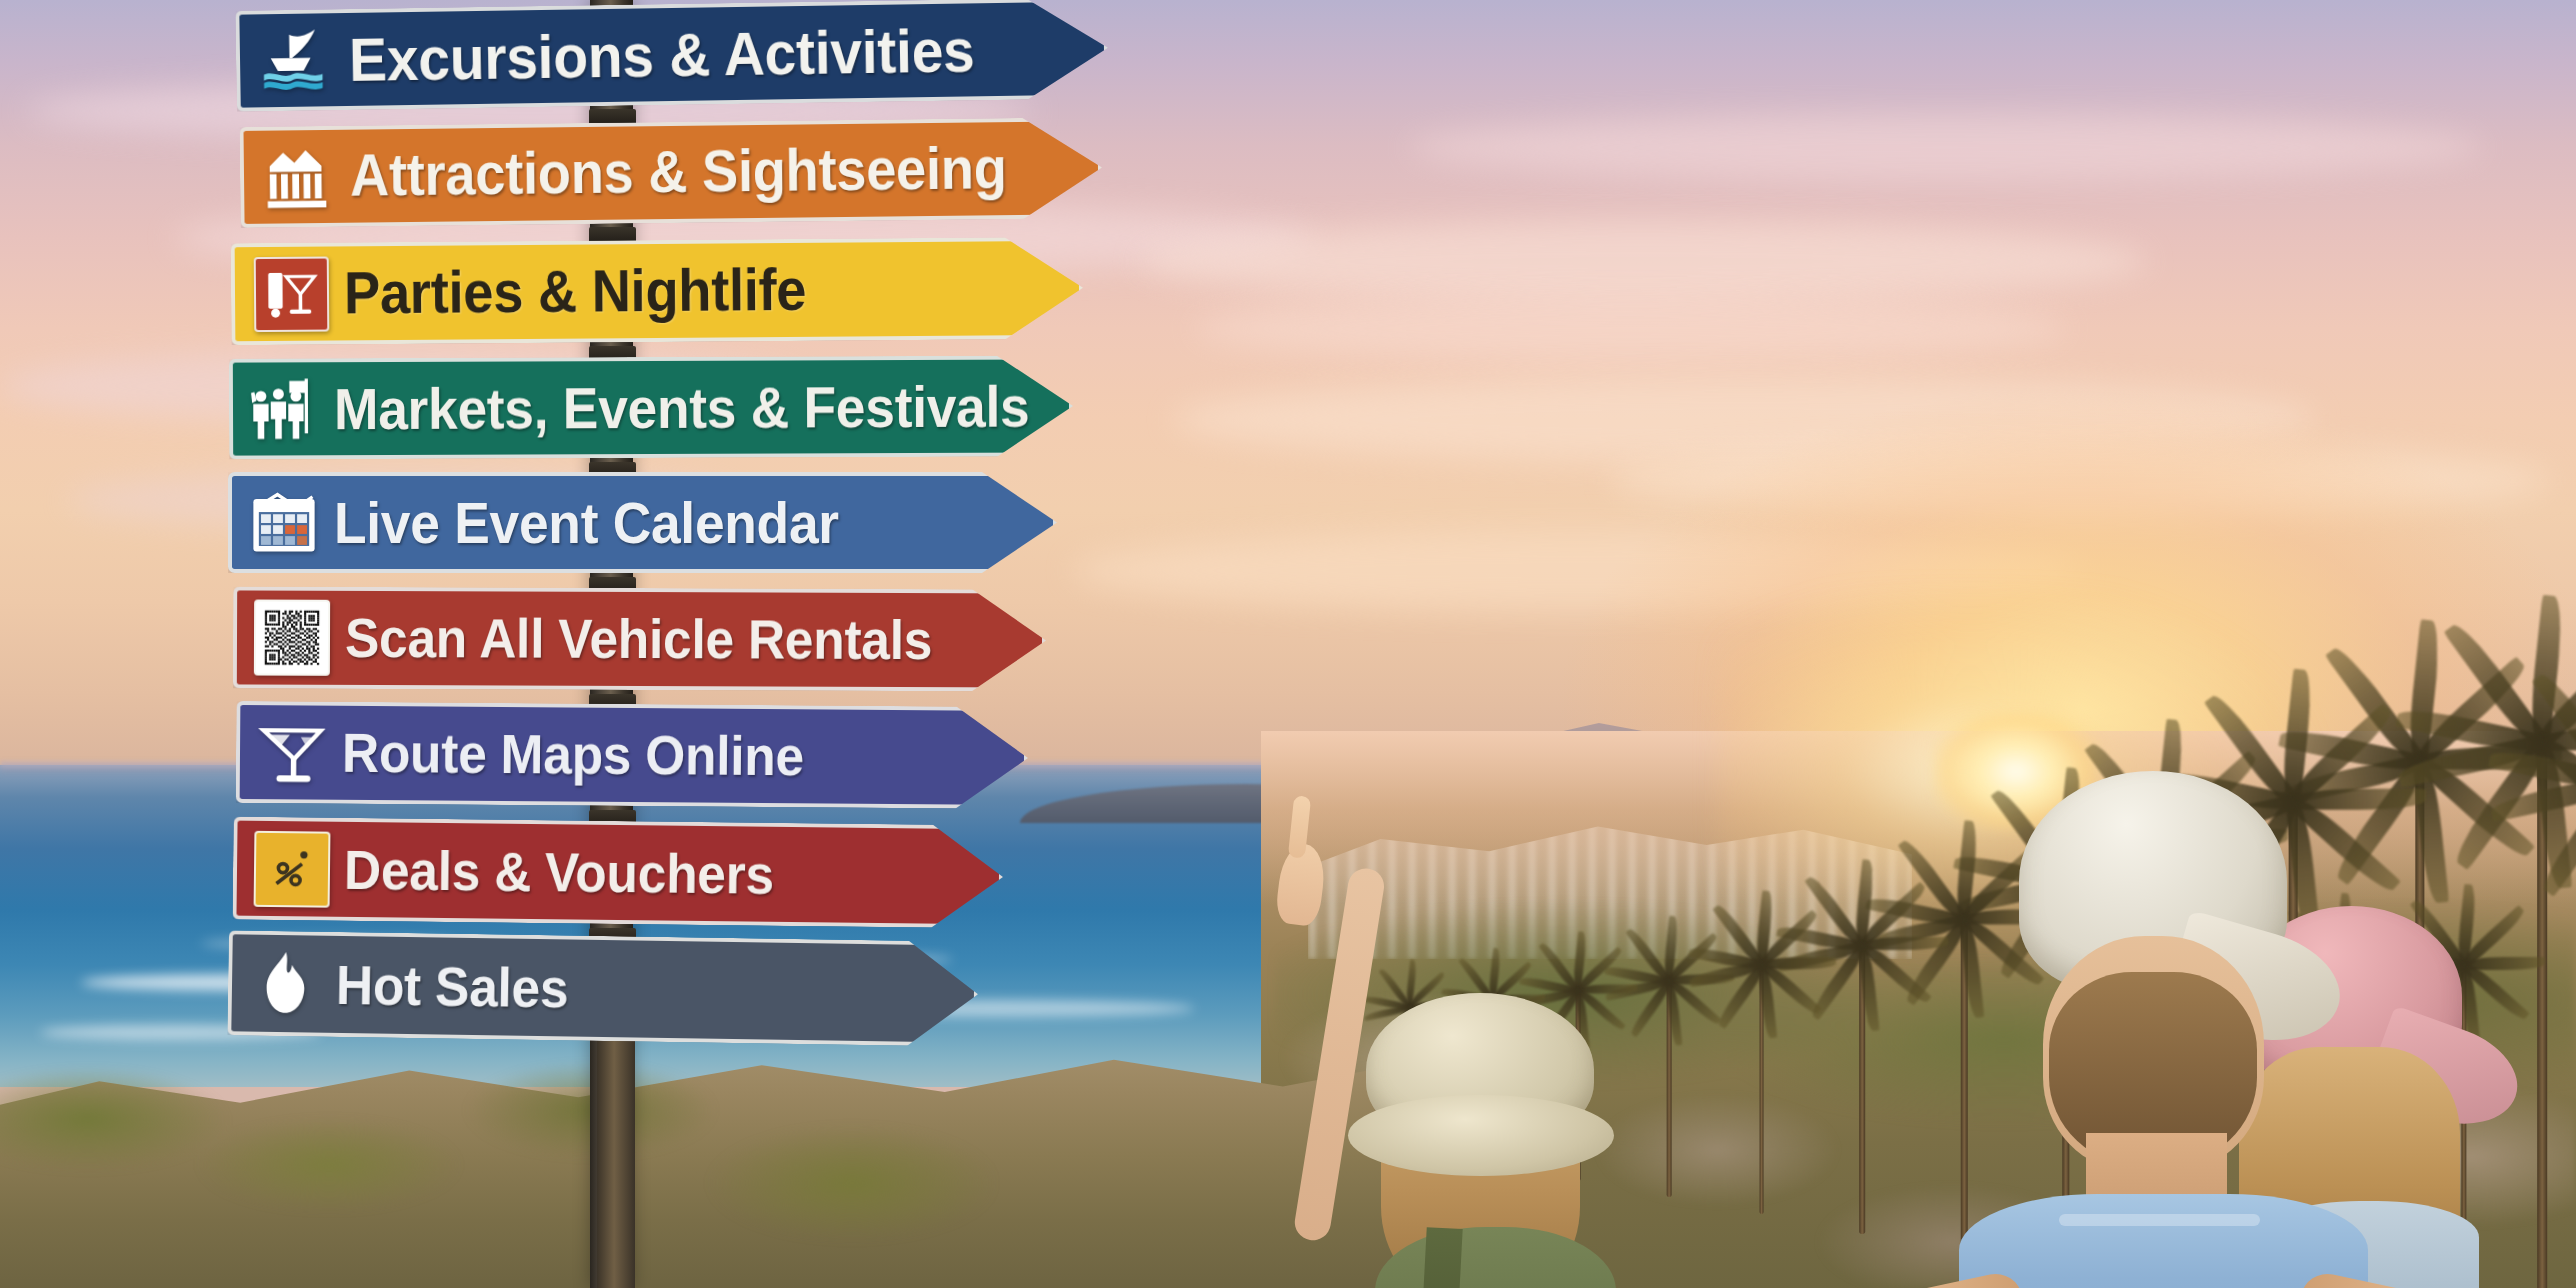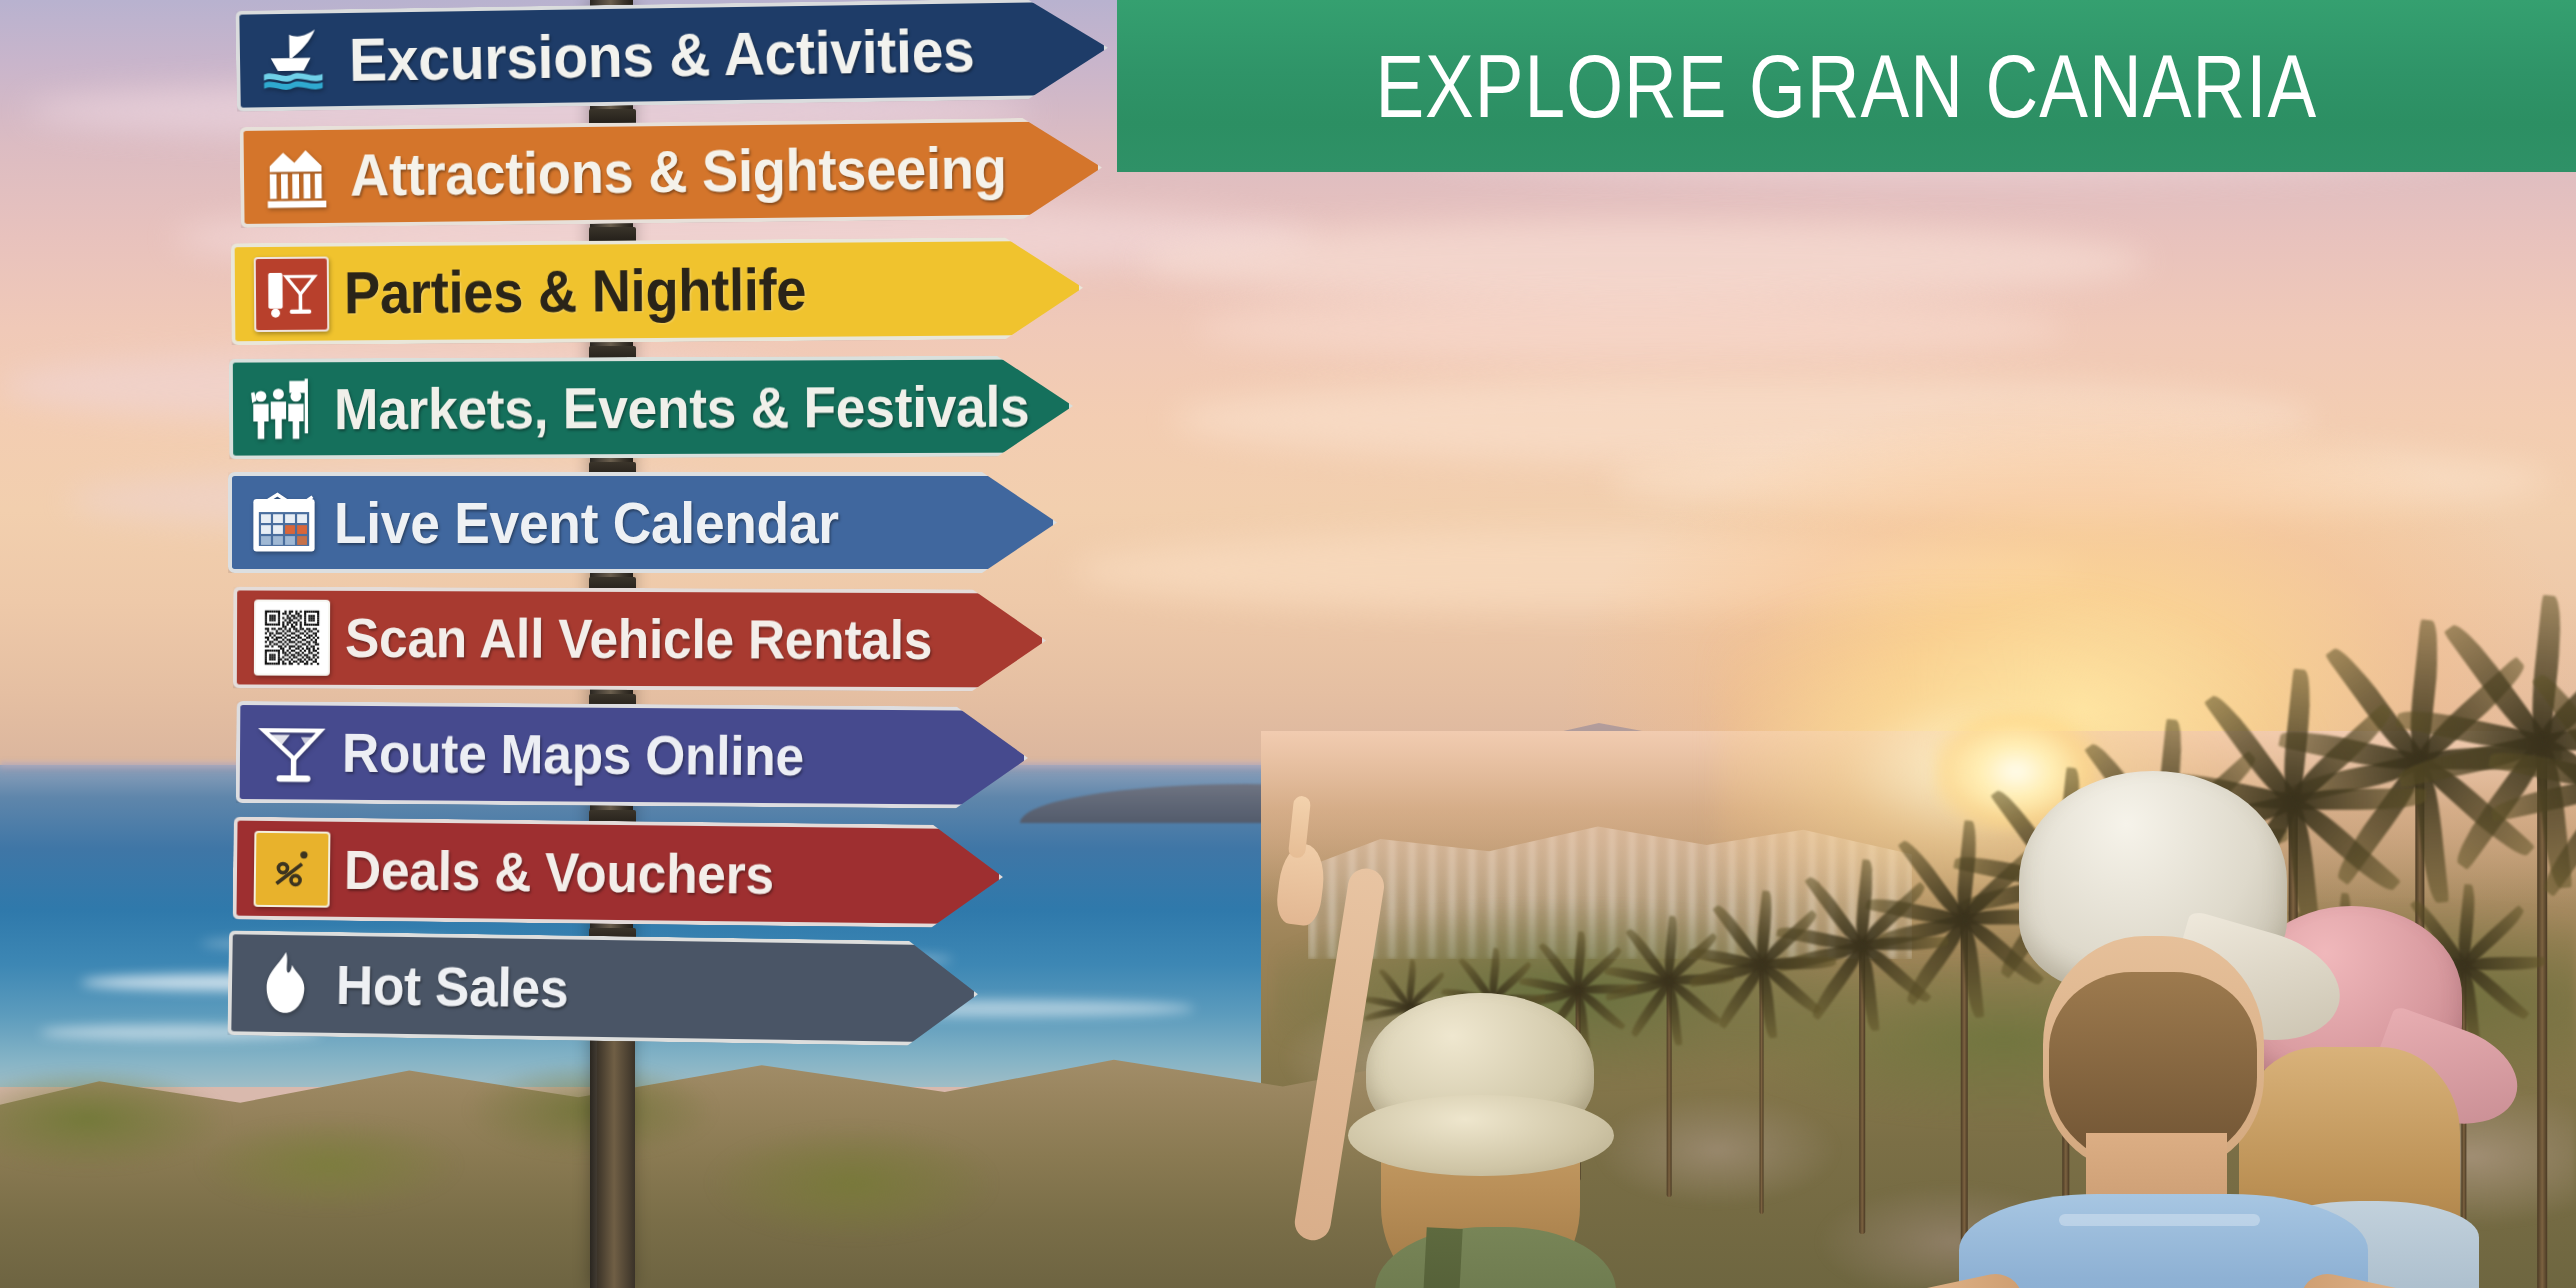--- a/index.html
+++ b/index.html
@@ -963,23 +963,20 @@
       <div class="sign" style="left: 228px; top: 936px; width: 750px; height: 105px; background: rgb(74, 85, 102); clip-path: polygon(0px 0px, calc(100% - 70px) 0px, 100% 50%, calc(100% - 70px) 100%, 0px 100%); transform: rotate(0.88deg); border-radius: 6.7px;">
         <div class="sign-icon" style="width: 67px; height: 67px; margin-left: 20px; filter: drop-shadow(rgba(0, 0, 0, 0.3) 1.3px 2px 2px);">
           <svg viewBox="0 0 64 64" width="67" height="67">
         <path d="M32 2 C24 16 14 22 14 36 C14 49 22 60 32 60 C42 60 50 49 50 36 C50 26 42 22 38 14 C37 22 33 24 33 18 C33 12 34 8 32 2 Z" fill="#ffffff"></path>
       </svg>
         </div>
         <div class="sign-label" style="color: rgb(238, 240, 243); font-size: 56px; margin-left: 17.4px; transform: scaleX(0.92); transform-origin: left center;">Hot Sales</div>
       </div>
     </div>
 
-  <div class="banner">
-    <div class="banner-title">EXPLORE GRAN CANARIA</div>
-  </div>
 
 <div class="bracket" style="top: 109px;"></div>
     <div class="bracket" style="top: 227px;"></div>
     <div class="bracket" style="top: 346px;"></div>
     <div class="bracket" style="top: 462px;"></div>
     <div class="bracket" style="top: 577px;"></div>
     <div class="bracket" style="top: 694px;"></div>
     <div class="bracket" style="top: 810px;"></div>
     <div class="bracket" style="top: 928px;"></div>
   </div>

